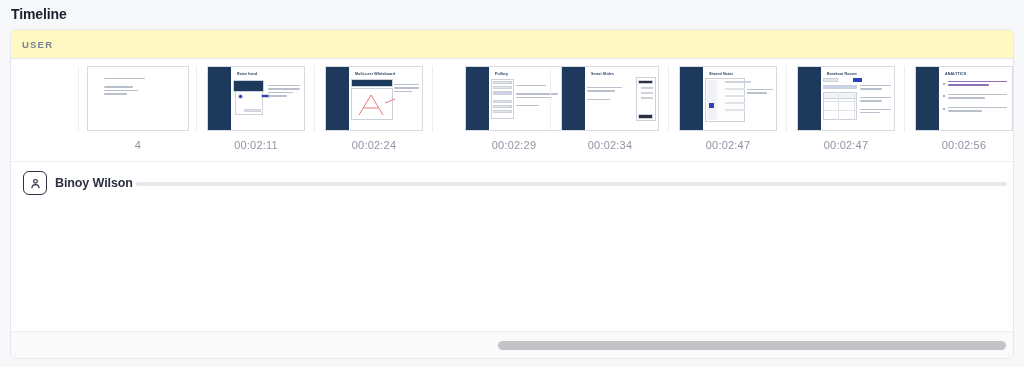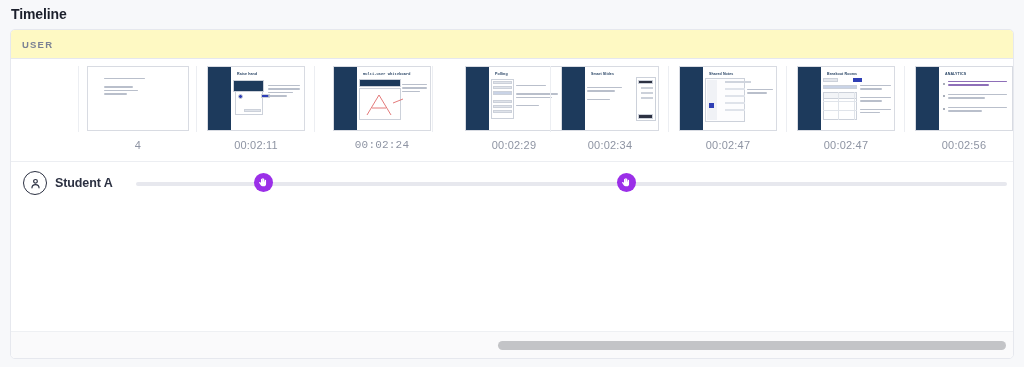--- a/index.html
+++ b/index.html
@@ -195,21 +195,21 @@
                 <div class="sl"></div>
                 <div class="sl"></div>
                 <div class="sl" style="width:80%"></div>
                 <div class="sl" style="width:60%"></div>
               </div>
             </div>
           </div>
           <div class="slide-ts">00:02:11</div>
         </div>
         <div class="cell-divider" style="left: 185px;"></div>
-        <div class="slide-cell" style="left: 312px; width: 118px; font-family: Liberation Mono, monospace;">
+        <div class="slide-cell" style="left: 304px; width: 118px;">
           <div class="slide-thumb" style="margin:0 10px;width:98px">
             <div class="slide-band"></div>
             <div class="slide-body">
               <div class="slide-title">Multi-user Whiteboard</div>
               <div class="slide-shot slide-shot-dark" style="left:2px;top:12px;width:57%;height:8px"></div>
               <div class="slide-shot" style="left:2px;top:21px;width:57%;height:32px;background:#fff"></div>
               <svg style="position:absolute;left:6px;top:24px" width="44" height="26">
                 <path d="M4 24 L16 4 L28 24 M9 17 L23 17 M30 12 L40 8" stroke="#e06b6b" fill="none" stroke-width="0.9"></path>
               </svg>
               <div class="slide-lines" style="position:absolute;left:62%;top:13px;width:34%">
@@ -346,42 +346,28 @@
             </div>
           </div>
           <div class="slide-ts">00:02:56</div>
         </div>
         <div class="cell-divider" style="left: 893px;"></div>
       </div>
   </div>
 
   <div class="rows" id="rows">
       <div class="row">
-        <div class="avatar circle">
+        <div class="avatar square">
           <svg width="13" height="13" viewBox="0 0 24 24" fill="none" stroke="#2c3142" stroke-width="2.2" stroke-linecap="round" stroke-linejoin="round">
             <circle cx="12" cy="8" r="3.4"></circle>
             <path d="M5.5 20c0-3.6 2.9-6 6.5-6s6.5 2.4 6.5 6"></path>
           </svg>
         </div>
-        <div class="row-name">Student A</div>
+        <div class="row-name">Binoy Wilson</div>
         <div class="track"></div>
-        <div class="marker" style="left:243px;background:#9b2fe8">
-          <span>
-            <svg width="11" height="11" viewBox="0 0 24 24" fill="#ffffff">
-              <path d="M12 2.2c-.85 0-1.5.68-1.5 1.5v6.1h-.9V5.1c0-.83-.66-1.5-1.5-1.5s-1.5.67-1.5 1.5v8.2l-1.5-1.9c-.52-.66-1.47-.77-2.12-.25-.63.5-.75 1.4-.3 2.06l3.3 4.9c.9 1.35 2.42 2.15 4.04 2.15h2.9c2.6 0 4.7-2.1 4.7-4.7V7.4c0-.83-.67-1.5-1.5-1.5s-1.5.67-1.5 1.5v2.4h-.9V4.6c0-.83-.67-1.5-1.5-1.5s-1.5.67-1.5 1.5v5.2h-.9V3.7c0-.82-.65-1.5-1.5-1.5z"></path>
-            </svg>
-          </span>
-        </div>
-        <div class="marker" style="left:606px;background:#9b2fe8">
-          <span>
-            <svg width="11" height="11" viewBox="0 0 24 24" fill="#ffffff">
-              <path d="M12 2.2c-.85 0-1.5.68-1.5 1.5v6.1h-.9V5.1c0-.83-.66-1.5-1.5-1.5s-1.5.67-1.5 1.5v8.2l-1.5-1.9c-.52-.66-1.47-.77-2.12-.25-.63.5-.75 1.4-.3 2.06l3.3 4.9c.9 1.35 2.42 2.15 4.04 2.15h2.9c2.6 0 4.7-2.1 4.7-4.7V7.4c0-.83-.67-1.5-1.5-1.5s-1.5.67-1.5 1.5v2.4h-.9V4.6c0-.83-.67-1.5-1.5-1.5s-1.5.67-1.5 1.5v5.2h-.9V3.7c0-.82-.65-1.5-1.5-1.5z"></path>
-            </svg>
-          </span>
-        </div>
       </div>
     </div>
 
   <div class="scroll-area">
     <div class="scroll-thumb" id="scroll-thumb" style="left: 487px; width: 508px;"></div>
   </div>
 
 </div>
 
 </body></html>

